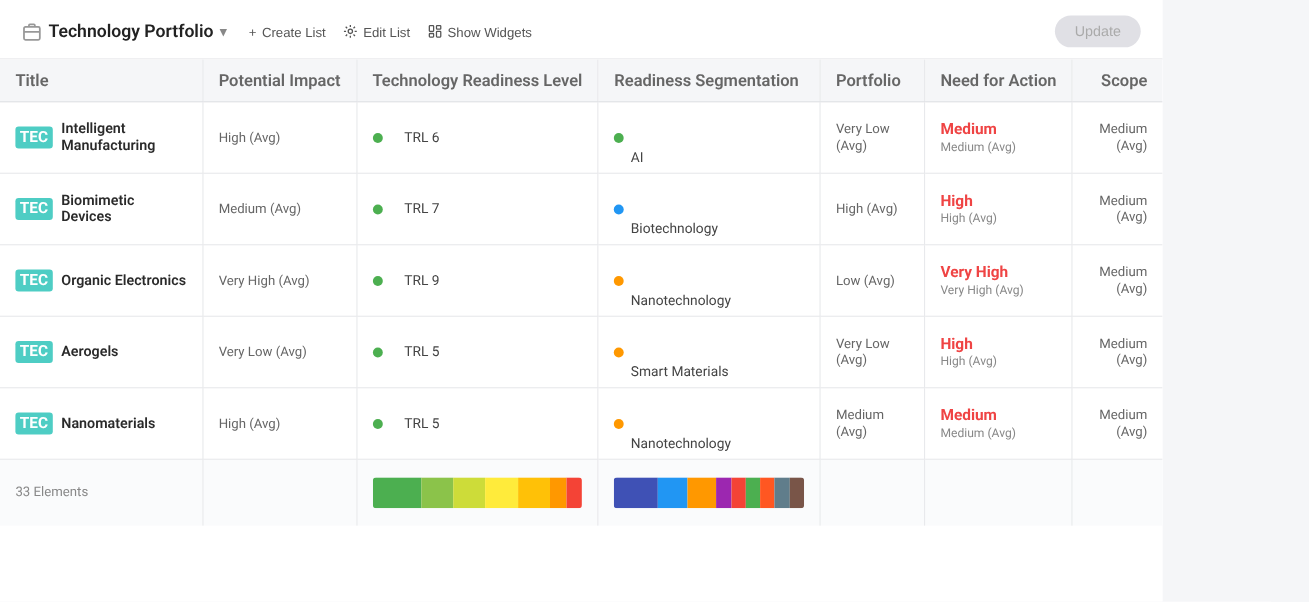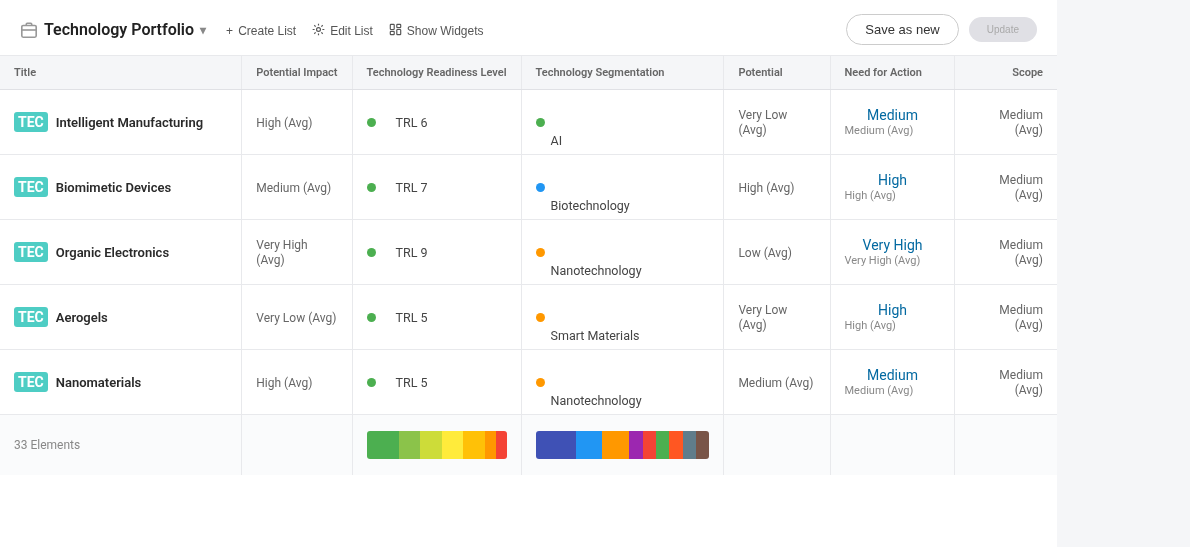--- a/index.html
+++ b/index.html
@@ -10,26 +10,26 @@
     
     .header { display: flex; align-items: center; justify-content: space-between; padding: 14px 20px 10px 20px; border-bottom: 1px solid #e8e9ec; }
     .header-left { display: flex; align-items: center; gap: 20px; }
     .portfolio-title { display: flex; align-items: center; gap: 6px; font-size: 16px; font-weight: 600; color: #222; }
     .portfolio-icon { width: 18px; height: 18px; opacity: 0.6; }
     .chevron-icon { font-size: 12px; color: #888; }
     .toolbar { display: flex; align-items: center; gap: 16px; margin-top: 2px; }
     .toolbar-btn { display: flex; align-items: center; gap: 5px; font-size: 12px; color: #555; cursor: pointer; background: none; border: none; }
     .header-right { display: flex; align-items: center; gap: 10px; }
     .btn-save { border: 1.5px solid #ccc; background: #fff; border-radius: 20px; padding: 7px 18px; font-size: 13px; cursor: pointer; color: #333; }
-    .btn-update { border: none; background: #e0e0e5; border-radius: 20px; padding: 7px 18px; font-size: 10px; cursor: pointer; color: #aaa; }
+    .btn-update { border: none; background: #e0e0e5; border-radius: 20px; padding: 7px 18px; font-size: 13px; cursor: pointer; color: #aaa; }
 
     
     .table-wrapper { overflow-x: auto; }
     table { width: 100%; border-collapse: collapse; }
-    thead th { background: #f5f6f8; padding: 10px 14px; text-align: left; font-size: 11px; font-weight: 600; color: #666; border-bottom: 1.5px solid #e0e1e5; border-right: 1px solid #e8e9ec; white-space: nowrap; }
+    thead th { background: #f5f6f8; padding: 10px 14px; text-align: left; font-size: 15px; font-weight: 600; color: #666; border-bottom: 1.5px solid #e0e1e5; border-right: 1px solid #e8e9ec; white-space: nowrap; }
     thead th:last-child { border-right: none; }
     tbody td { padding: 0 14px; border-bottom: 1px solid #e8e9ec; border-right: 1px solid #e8e9ec; vertical-align: middle; height: 65px; }
     tbody td:last-child { border-right: none; }
     tbody tr:last-child td { border-bottom: none; margin-left: 13px; }
 
     .title-cell { display: flex; align-items: center; gap: 8px; }
     .tec-badge { background: #4ecdc4; color: #fff; font-size: 14px; font-weight: 700; padding: 2px 4px; border-radius: 3px; flex-shrink: 0; }
     .title-name { font-weight: 600; color: #2a2a2a; font-size: 13px; }
 
     .potential-impact { color: #666; font-size: 12px; }
@@ -39,21 +39,21 @@
     .dot-green { background: #4caf50; }
     .dot-blue { background: #2196f3; }
     .dot-orange { background: #ff9800; }
     .trl-label { font-size: 12.5px; color: #444; }
 
     .seg-cell { display: flex; align-items: center; gap: 6px; }
     .seg-label { font-size: 12.5px; color: #444; margin-top: 37px; }
 
     .complexity { color: #666; font-size: 12px; }
 
-    .need-action-main { font-weight: 400; font-size: 14px; color: #0369a1; text-align: center; }
+    .need-action-main { font-weight: 700; font-size: 14px; color: #ef4444; }
     .need-action-sub { font-size: 11px; color: #888; margin-top: 1px; }
 
     .scope { color: #666; font-size: 12px; }
 
     
     .footer-row td { height: 60px; padding: 10px 14px; vertical-align: middle; background: #fafbfc; }
     .elements-count { font-size: 12px; color: #888; }
 
     
     .color-bar { display: flex; height: 28px; border-radius: 3px; overflow: hidden; }
@@ -105,34 +105,33 @@
               <rect x="12" y="2" width="6" height="5" rx="1"></rect>
               <rect x="2" y="13" width="6" height="5" rx="1"></rect>
               <rect x="12" y="10" width="6" height="8" rx="1"></rect>
             </svg>
           </span>
           <span>Show Widgets</span>
         </button>
       </div>
     </div>
     <div class="header-right">
-      <button class="btn-save">Save as new</button>
       <button class="btn-update">Update</button>
     </div>
   </div>
 
   <div class="table-wrapper">
     <table>
       <thead>
         <tr>
           <th class="col-title">Title</th>
           <th class="col-potential">Potential Impact</th>
           <th class="col-trl">Technology Readiness Level</th>
-          <th class="col-seg">Technology Segmentation</th>
-          <th class="col-complexity">Potential</th>
+          <th class="col-seg">Readiness Segmentation</th>
+          <th class="col-complexity">Portfolio</th>
           <th class="col-need">Need for Action</th>
           <th class="col-scope">Scope</th>
         </tr>
       </thead>
       <tbody id="table-body">
       <tr>
     <td class="col-title">
       <div class="title-cell">
         <span class="tec-badge">TEC</span>
         <span class="title-name">Intelligent Manufacturing</span>

